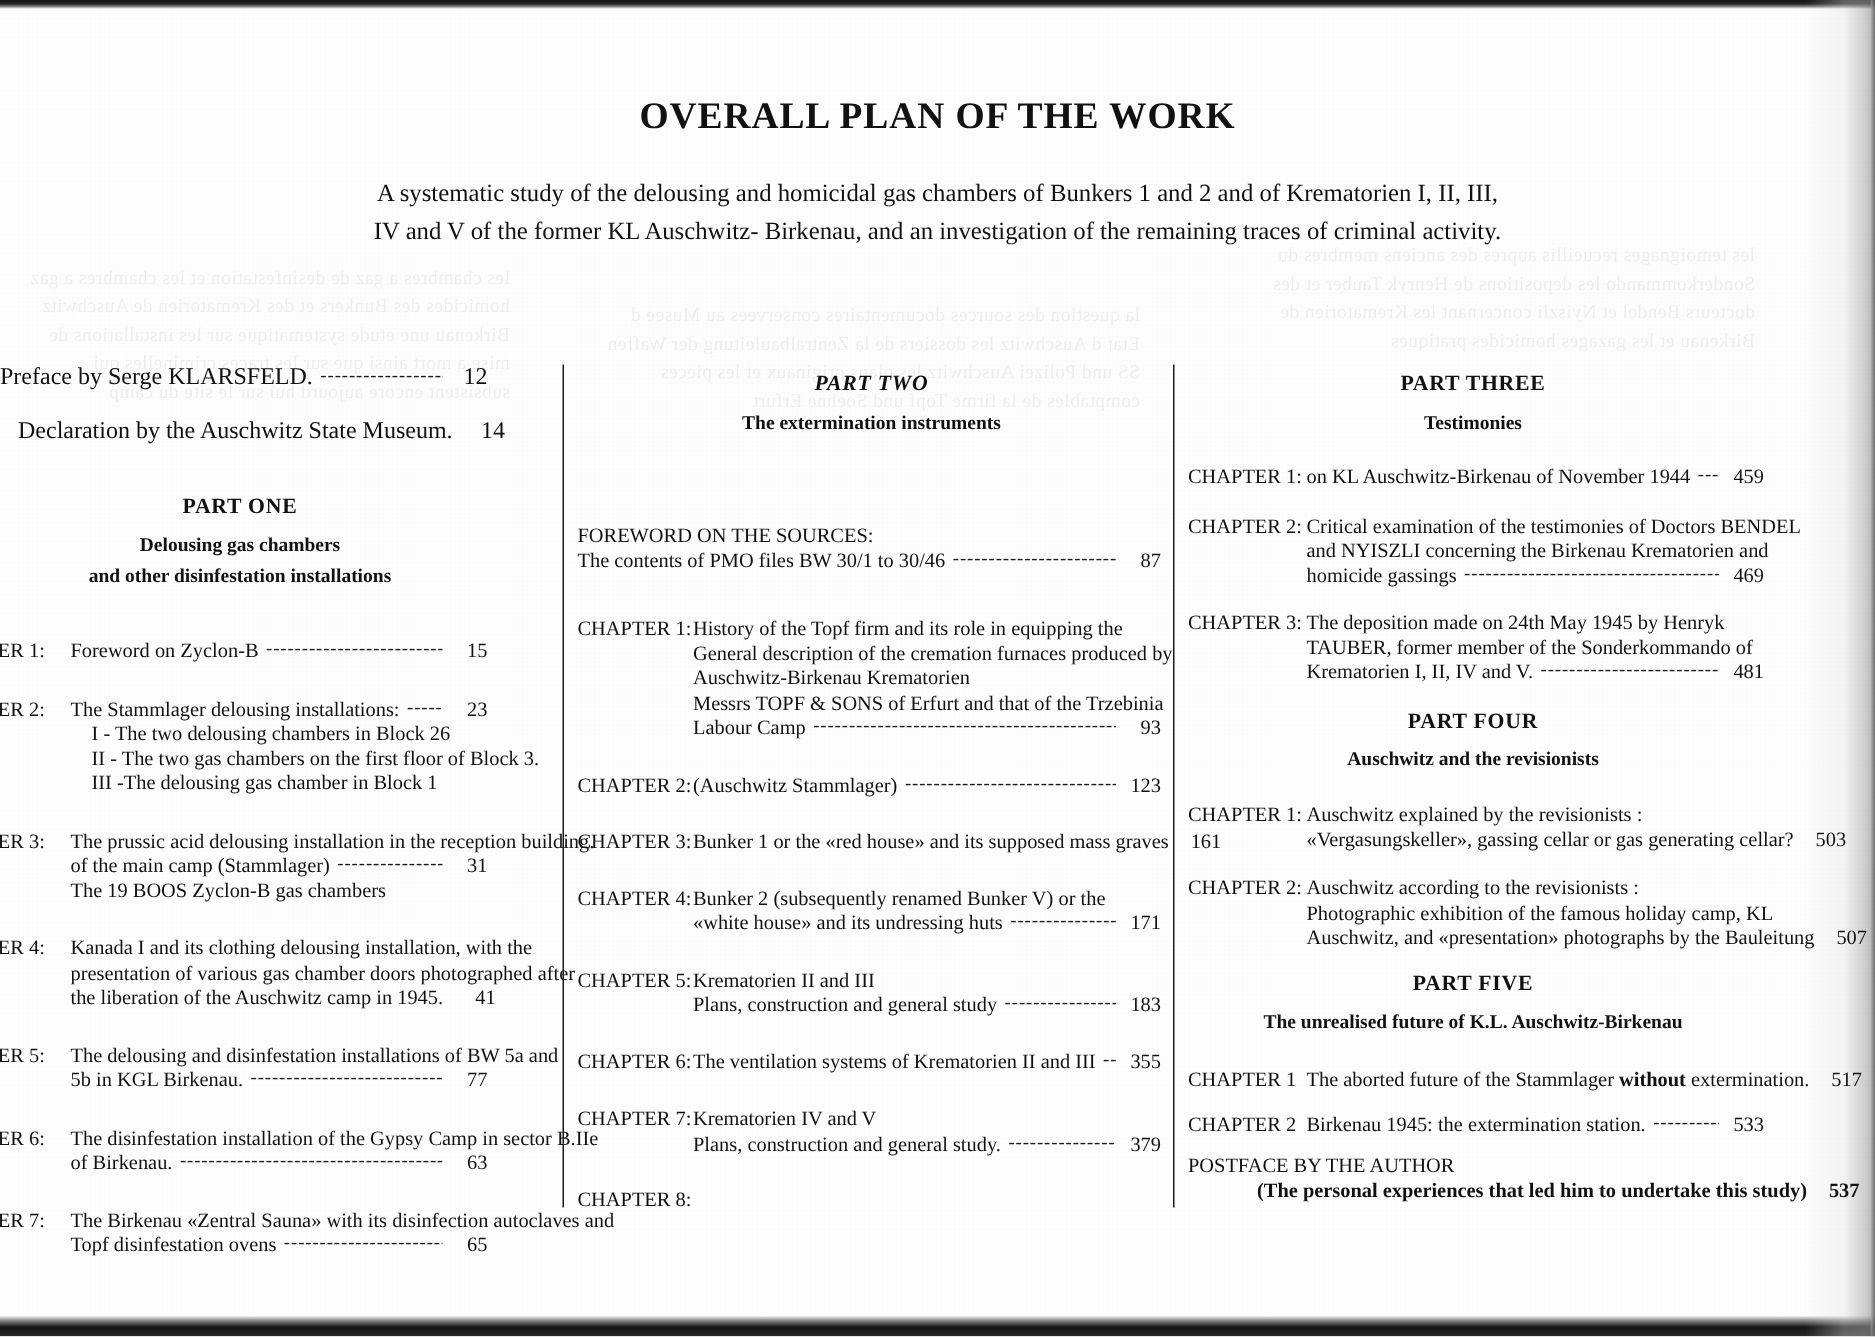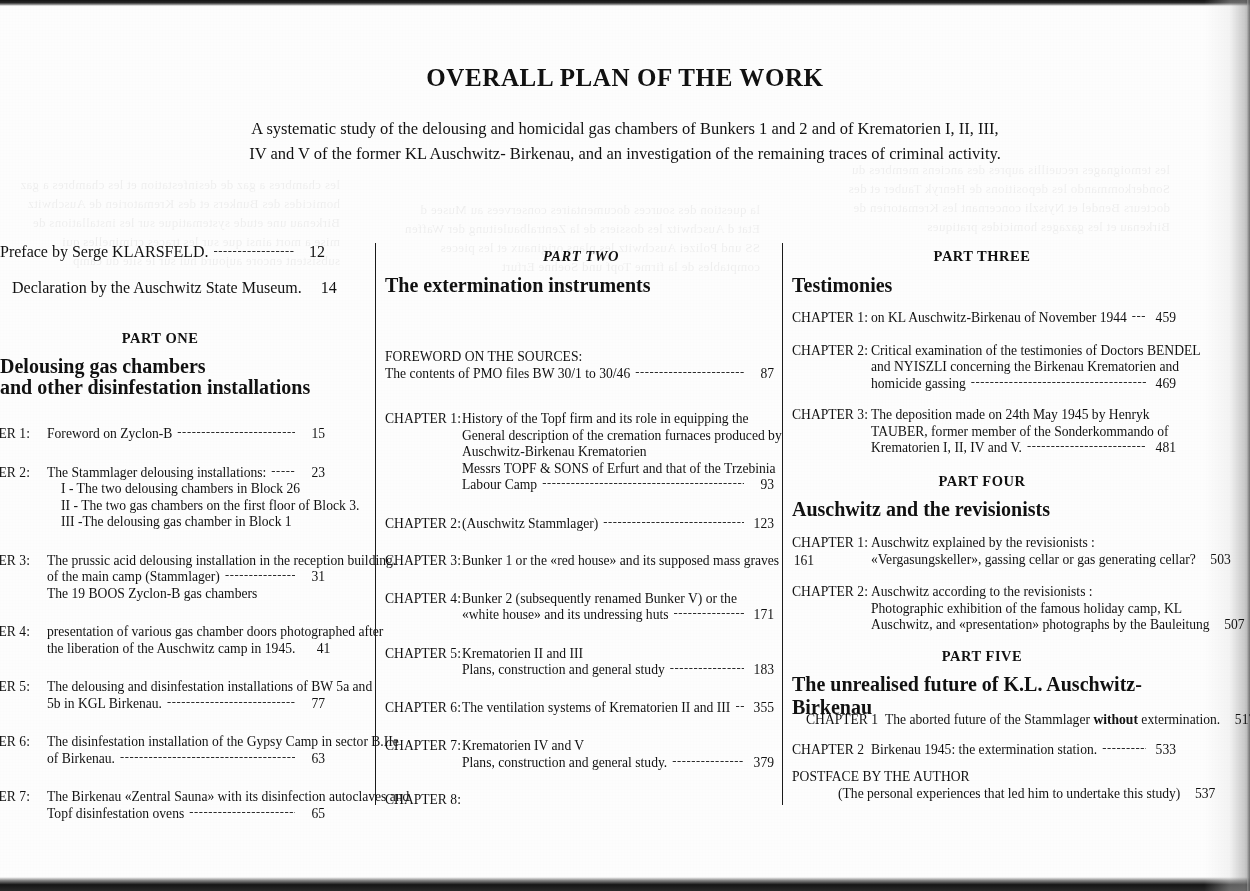--- a/index.html
+++ b/index.html
@@ -114,23 +114,23 @@
   #col-mid    { left: 385px;  width: 392px; }
   #col-right  { left: 792px;  width: 392px; }
 
   .part-head {
     text-align: center;
     font-weight: bold;
     font-size: 14.5px;
     letter-spacing: .5px;
   }
   .part-sub {
-    text-align: left;
+    text-align: center;
     font-weight: bold;
-    font-size: 20px;
+    font-size: 13px;
   }
 
   
   .toc-entry {
     position: relative;
     font-size: 13.6px;
     line-height: 16.5px;
   }
   .toc-label {
     position: absolute;
@@ -236,20 +236,21 @@
               <span class="toc-text">of the main camp (Stammlager)</span>
               <span class="toc-leader">------------------------------------------------------------------------------------------------------------------------</span>
               <span class="toc-page">31</span>
             </div>
             <div class="plain-line"><span class="toc-text">The 19 BOOS Zyclon-B gas chambers</span></div>
           </div>
         </div>
         <div class="toc-entry" style="margin-bottom: 22px;">
           <span class="toc-label">CHAPTER 4:</span>
           <div class="toc-body" style="margin-left: 93px;">
+            <div class="plain-line"><span class="toc-text">Kanada I and its clothing delousing installation, with the</span></div>
             <div class="plain-line"><span class="toc-text">presentation of various gas chamber doors photographed after</span></div>
             <div class="toc-line">
               <span class="toc-text">the liberation of the Auschwitz camp in 1945.</span>
               <span class="toc-leader">------------------------------------------------------------------------------------------------------------------------</span>
               <span class="toc-page">41</span>
             </div>
           </div>
         </div>
         <div class="toc-entry" style="margin-bottom: 22px;">
           <span class="toc-label">CHAPTER 5:</span>
@@ -393,21 +394,21 @@
               <span class="toc-page">459</span>
             </div>
           </div>
         </div>
         <div class="toc-entry" style="margin-bottom: 15px;">
           <span class="toc-label">CHAPTER 2:</span>
           <div class="toc-body" style="margin-left: 79px;">
             <div class="plain-line"><span class="toc-text">Critical examination of the testimonies of Doctors BENDEL</span></div>
             <div class="plain-line"><span class="toc-text">and NYISZLI concerning the Birkenau Krematorien and</span></div>
             <div class="toc-line">
-              <span class="toc-text">homicide gassing</span>
+              <span class="toc-text">homicide gassings</span>
               <span class="toc-leader">------------------------------------------------------------------------------------------------------------------------</span>
               <span class="toc-page">469</span>
             </div>
           </div>
         </div>
         <div class="toc-entry" style="margin-bottom: 0px;">
           <span class="toc-label">CHAPTER 3:</span>
           <div class="toc-body" style="margin-left: 79px;">
             <div class="plain-line"><span class="toc-text">The deposition made on 24th May 1945 by Henryk</span></div>
             <div class="plain-line"><span class="toc-text">TAUBER, former member of the Sonderkommando of</span></div>
@@ -442,21 +443,21 @@
               <span class="toc-text">Auschwitz, and «presentation» photographs by the Bauleitung</span>
               <span class="toc-leader">------------------------------------------------------------------------------------------------------------------------</span>
               <span class="toc-page">507</span>
             </div>
           </div>
         </div>
       </div>
       <div class="part-head" style="position: absolute; left: 0px; top: 648px; width: 380px;">PART FIVE</div>
       <div class="part-sub" style="position: absolute; left: 0px; top: 673px; width: 380px;">The unrealised future of K.L. Auschwitz-Birkenau</div>
       <div style="position: absolute; left: 0px; top: 712px; width: 384px;">
-        <div class="toc-entry" style="margin-bottom: 13px; margin-left: 14px;">
+        <div class="toc-entry" style="margin-bottom: 13px;">
           <span class="toc-label">CHAPTER 1</span>
           <div class="toc-body" style="margin-left: 79px;">
             <div class="toc-line">
               <span class="toc-text">The aborted future of the Stammlager <span class="bold-inline">without</span> extermination.</span>
               <span class="toc-leader">------------------------------------------------------------------------------------------------------------------------</span>
               <span class="toc-page">517</span>
             </div>
           </div>
         </div>
         <div class="toc-entry" style="margin-bottom: 11px;">
@@ -464,21 +465,21 @@
           <div class="toc-body" style="margin-left: 79px;">
             <div class="toc-line">
               <span class="toc-text">Birkenau 1945: the extermination station.</span>
               <span class="toc-leader">------------------------------------------------------------------------------------------------------------------------</span>
               <span class="toc-page">533</span>
             </div>
           </div>
         </div>
         <div style="font-size: 13.6px; line-height: 16.5px;">
           <div class="plain-line">POSTFACE BY THE AUTHOR</div>
-          <div class="toc-line" style="padding-left: 46px;">
+          <div class="toc-line" style="padding-left: 46px; font-weight: bold;">
             <span class="toc-text">(The personal experiences that led him to undertake this study)</span>
             <span class="toc-leader">------------------------------------------------------------------------------------------------------------------------</span>
             <span class="toc-page">537</span>
           </div>
         </div>
       </div>
     </div>
 
 </div>
 

